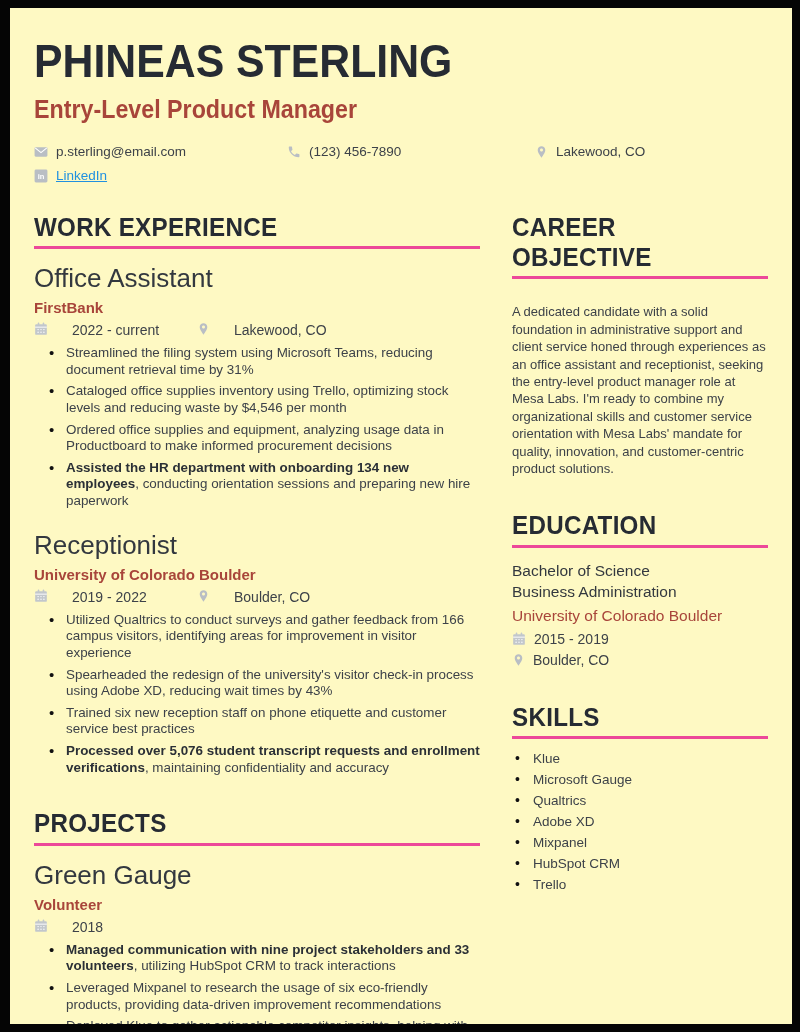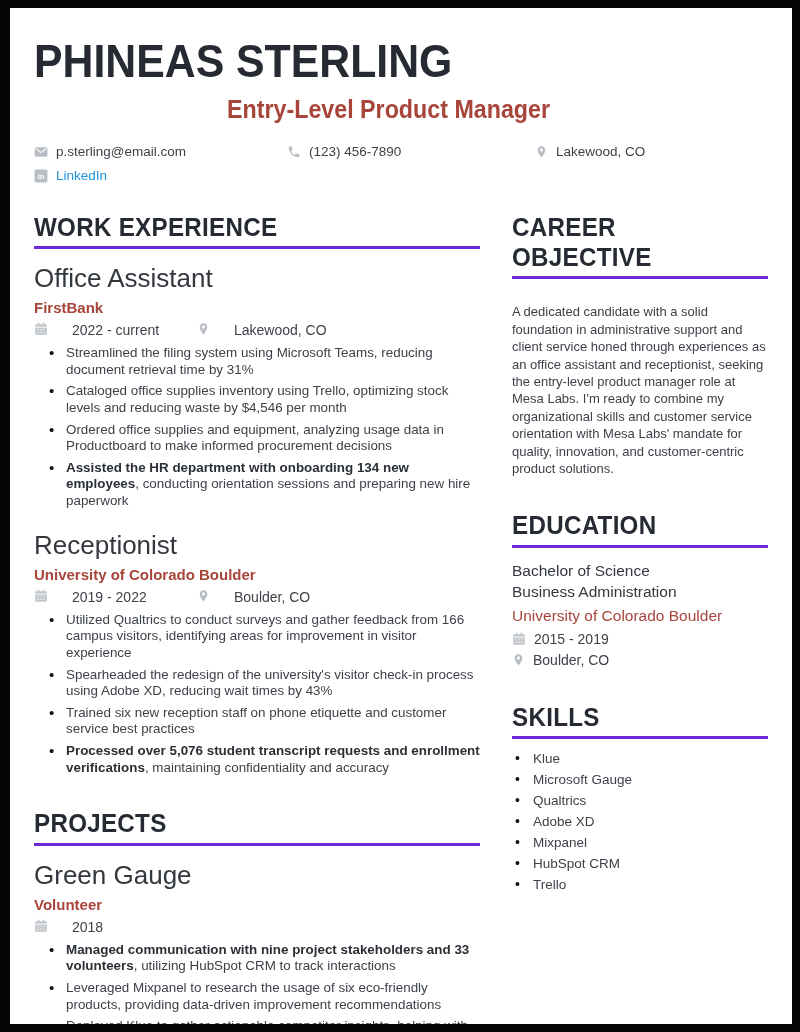--- a/index.html
+++ b/index.html
@@ -1,37 +1,37 @@
 <!DOCTYPE html>
 <html><head>
 <meta charset="utf-8">
 <style>
   * { margin:0; padding:0; box-sizing:border-box; }
   html,body { background:#000; }
   body { width:800px; height:1032px; font-family:"Liberation Sans", sans-serif; }
   .frame { width:800px; height:1032px; background:#050505; padding:8px 8px 8px 10px; }
-  .page { background:#ffffff; width:100%; height:100%; padding:30px 24px 0 24px; overflow:hidden; }
+  .page { background:#fef9c3; width:100%; height:100%; padding:30px 24px 0 24px; overflow:hidden; }
 
   
   .name { font-size:46px; font-weight:bold; color:#262b33; line-height:1; letter-spacing:0; }
   .name .squeeze, .h2 .squeeze, .title .squeeze { display:inline-block; transform:scaleX(.93); transform-origin:left center; max-width:107%; }
-  .title { font-size:25px; font-weight:bold; color:#a8453a; margin-top:12px; line-height:1.1;text-align:center; }
+  .title { font-size:25px; font-weight:bold; color:#a8453a; margin-top:12px; line-height:1.1; }
   .contact { margin-top:16px; }
   .contact-row { display:flex; align-items:center; height:24px; }
   .contact-item { display:flex; align-items:center; gap:8px; font-size:13.5px; color:#3d4249; }
   .ci-1 { width:253px; } .ci-2 { width:248px; }
-  .link { color:#2191e0; cursor:pointer; }
+  .link { color:#2191e0; text-decoration:underline; cursor:pointer; }
   .icon { flex:0 0 auto; display:inline-flex; }
 
   
   .cols { display:flex; gap:32px; margin-top:24px; }
   .col-left { width:446px; flex:0 0 446px; }
   .col-right { flex:1 1 auto; min-width:0; }
 
-  .h2 { font-size:26px; font-weight:bold; color:#262b33; line-height:1.17; border-bottom:3px solid #6d28d9; padding-bottom:4px; letter-spacing:.3px; }
+  .h2 { font-size:26px; font-weight:bold; color:#262b33; line-height:1.17; border-bottom:3px solid #ec4899; padding-bottom:4px; letter-spacing:.3px; }
   .section { margin-bottom:26px; }
 
   .job { margin-top:14px; }
   .job-title { font-size:26px; font-weight:400; color:#33383f; line-height:1.2; }
   .job-org { font-size:15px; font-weight:bold; color:#a8453a; margin-top:5px; }
   .meta-row { display:flex; align-items:center; margin-top:6px; }
   .meta-item { display:flex; align-items:flex-start; gap:24px; font-size:14px; color:#3d4249; }
   .meta-date { min-width:163px; }
 
   ul.bullets { list-style:none; margin-top:7px; }

